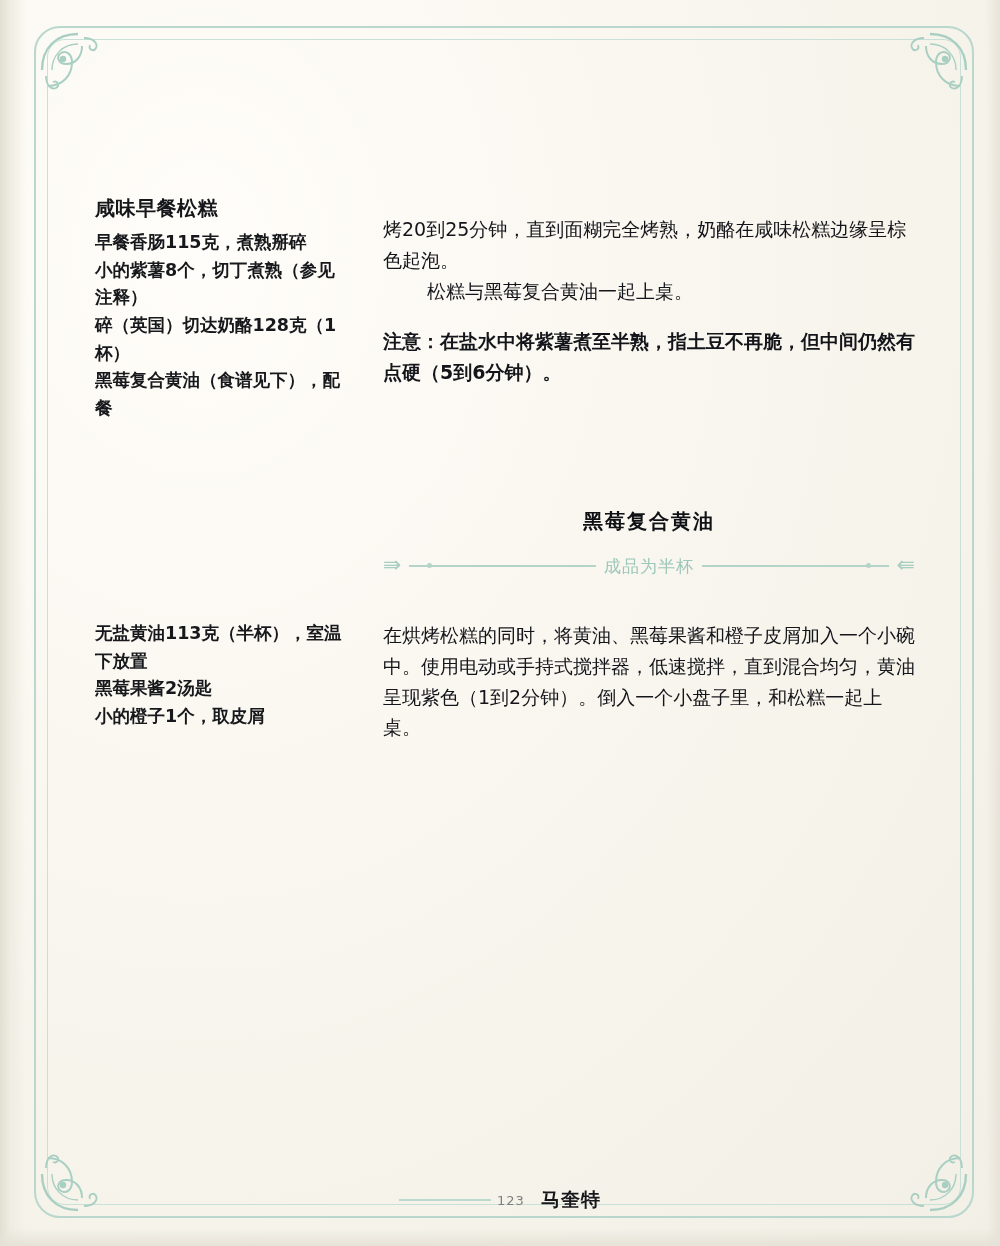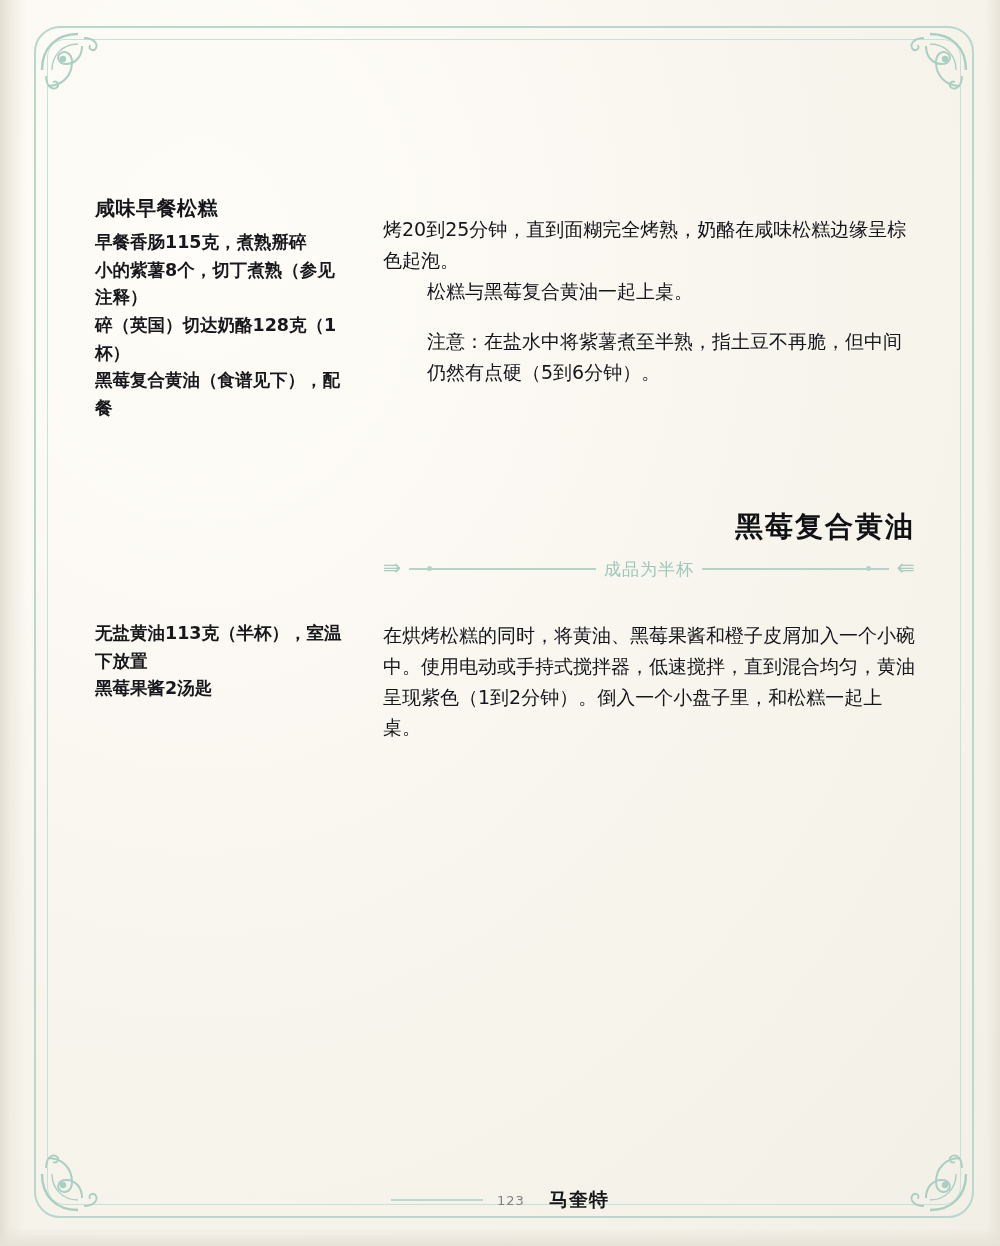--- a/index.html
+++ b/index.html
@@ -110,36 +110,35 @@
 
   .body-text {
     font-size: 19px;
     line-height: 1.62;
     color: #14151a;
     margin: 0;
   }
   .body-text p { margin: 0; }
   .body-text p + p { margin-top: 0px; margin-left: 44px; }
   .body-text .gap { height: 20px; }
-  .body-text .note { font-weight: normal; margin-left: 44px; }
+  .body-text .note { font-weight: bold; }
 
   
   .section2 {
     position: absolute;
     left: 288px;
     width: 532px;
     text-align: center;
   }
   .section-title {
-    font-size: 28px;
+    font-size: 20px;
     font-weight: bold;
     color: #101114;
     letter-spacing: 2px;
-    margin: 0 0 10px 0;
-    text-align: right;
+    margin: 0 0 18px 0;
   }
   .yield-row {
     display: flex;
     align-items: center;
     justify-content: center;
     gap: 8px;
     color: #a8cdc1;
     height: 26px;
   }
   .yield-line {
@@ -174,21 +173,21 @@
 
   
   .footer {
     position: absolute;
     left: 0; right: 0;
     bottom: 26px;
     height: 40px;
     display: flex;
     align-items: center;
     justify-content: center;
-    gap: 14px;
+    gap: 6px;
   }
   .footer-rule {
     width: 92px;
     height: 1.5px;
     background: #bcd9ce;
   }
   .page-num {
     font-size: 13px;
     color: #7f7f7f;
     letter-spacing: 1px;
@@ -283,20 +282,21 @@
         <span class="yield-text">成品为半杯</span>
         <span class="yield-line r"></span>
         <span class="curl">⇚</span>
       </div>
     </div>
 
     <div class="col-left" style="top:424px">
       <div class="ingredients">
         <div>无盐黄油113克（半杯），室温下放置</div>
         <div>黑莓果酱2汤匙</div>
+        <div>小的橙子1个，取皮屑</div>
       </div>
     </div>
 
     <div class="col-right" style="top:424px">
       <div class="body-text">
         <p>在烘烤松糕的同时，将黄油、黑莓果酱和橙子皮屑加入一个小碗中。使用电动或手持式搅拌器，低速搅拌，直到混合均匀，黄油呈现紫色（1到2分钟）。倒入一个小盘子里，和松糕一起上桌。</p>
       </div>
     </div>
 
   </div>

